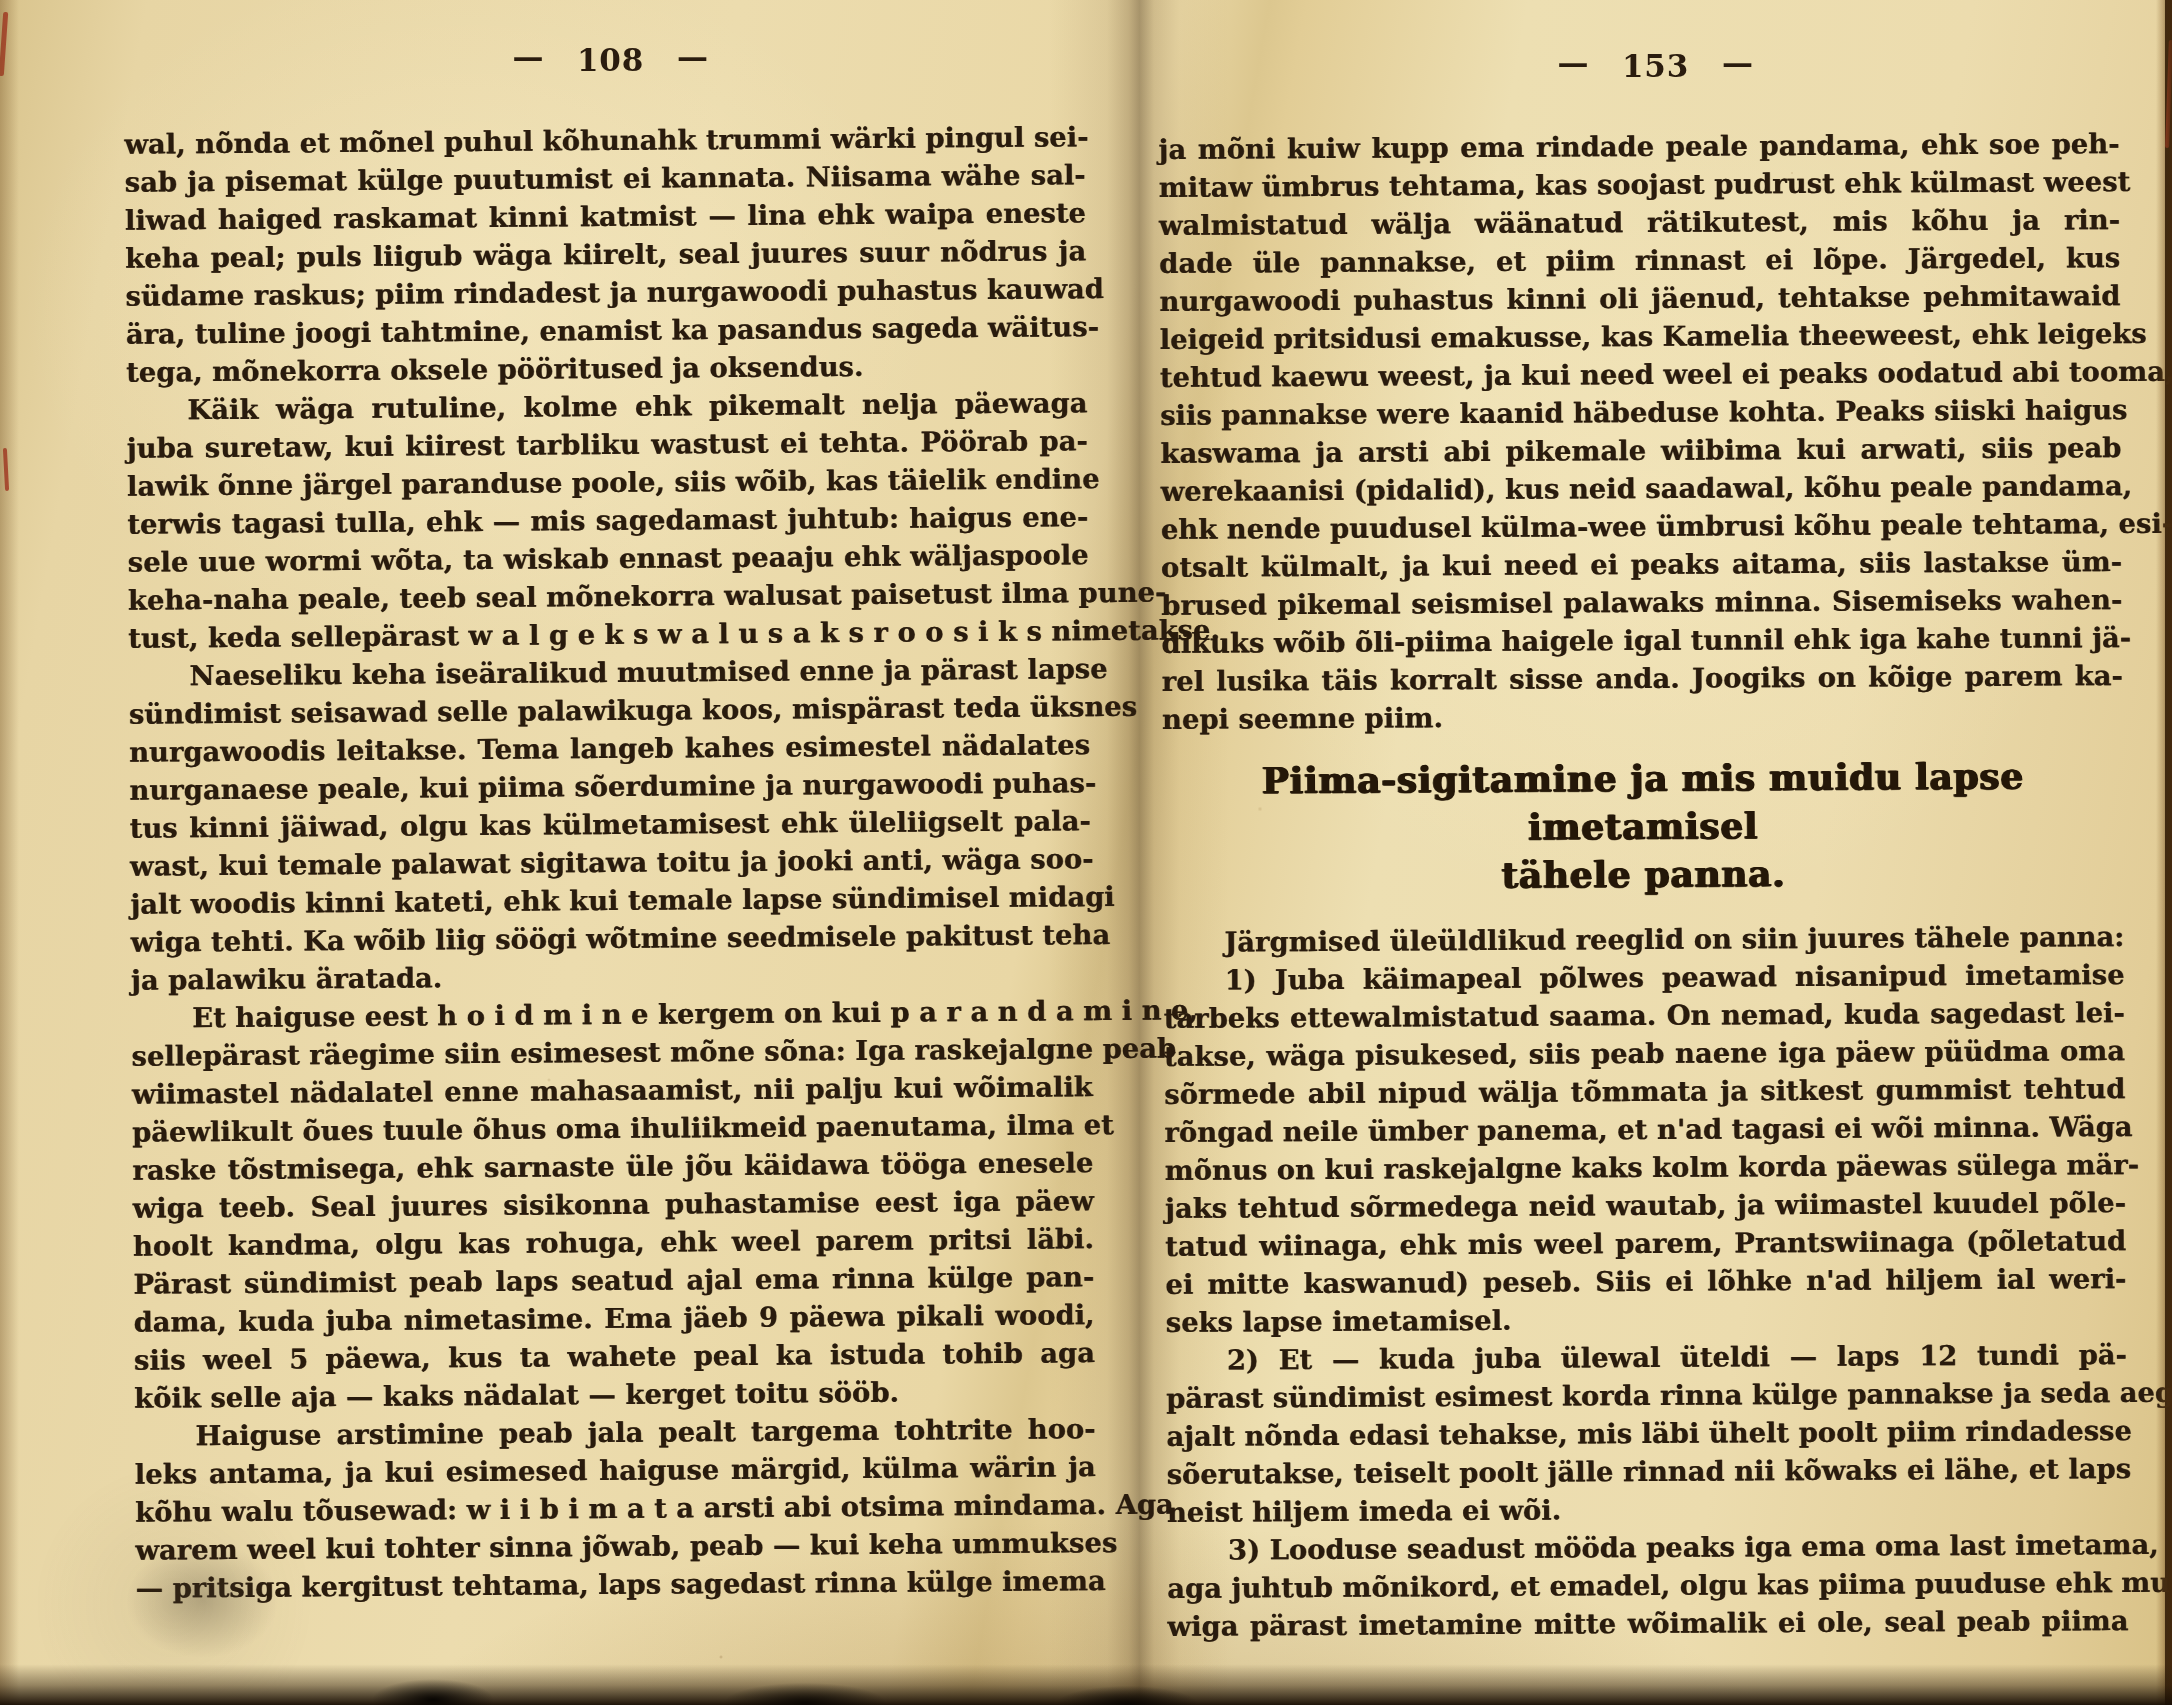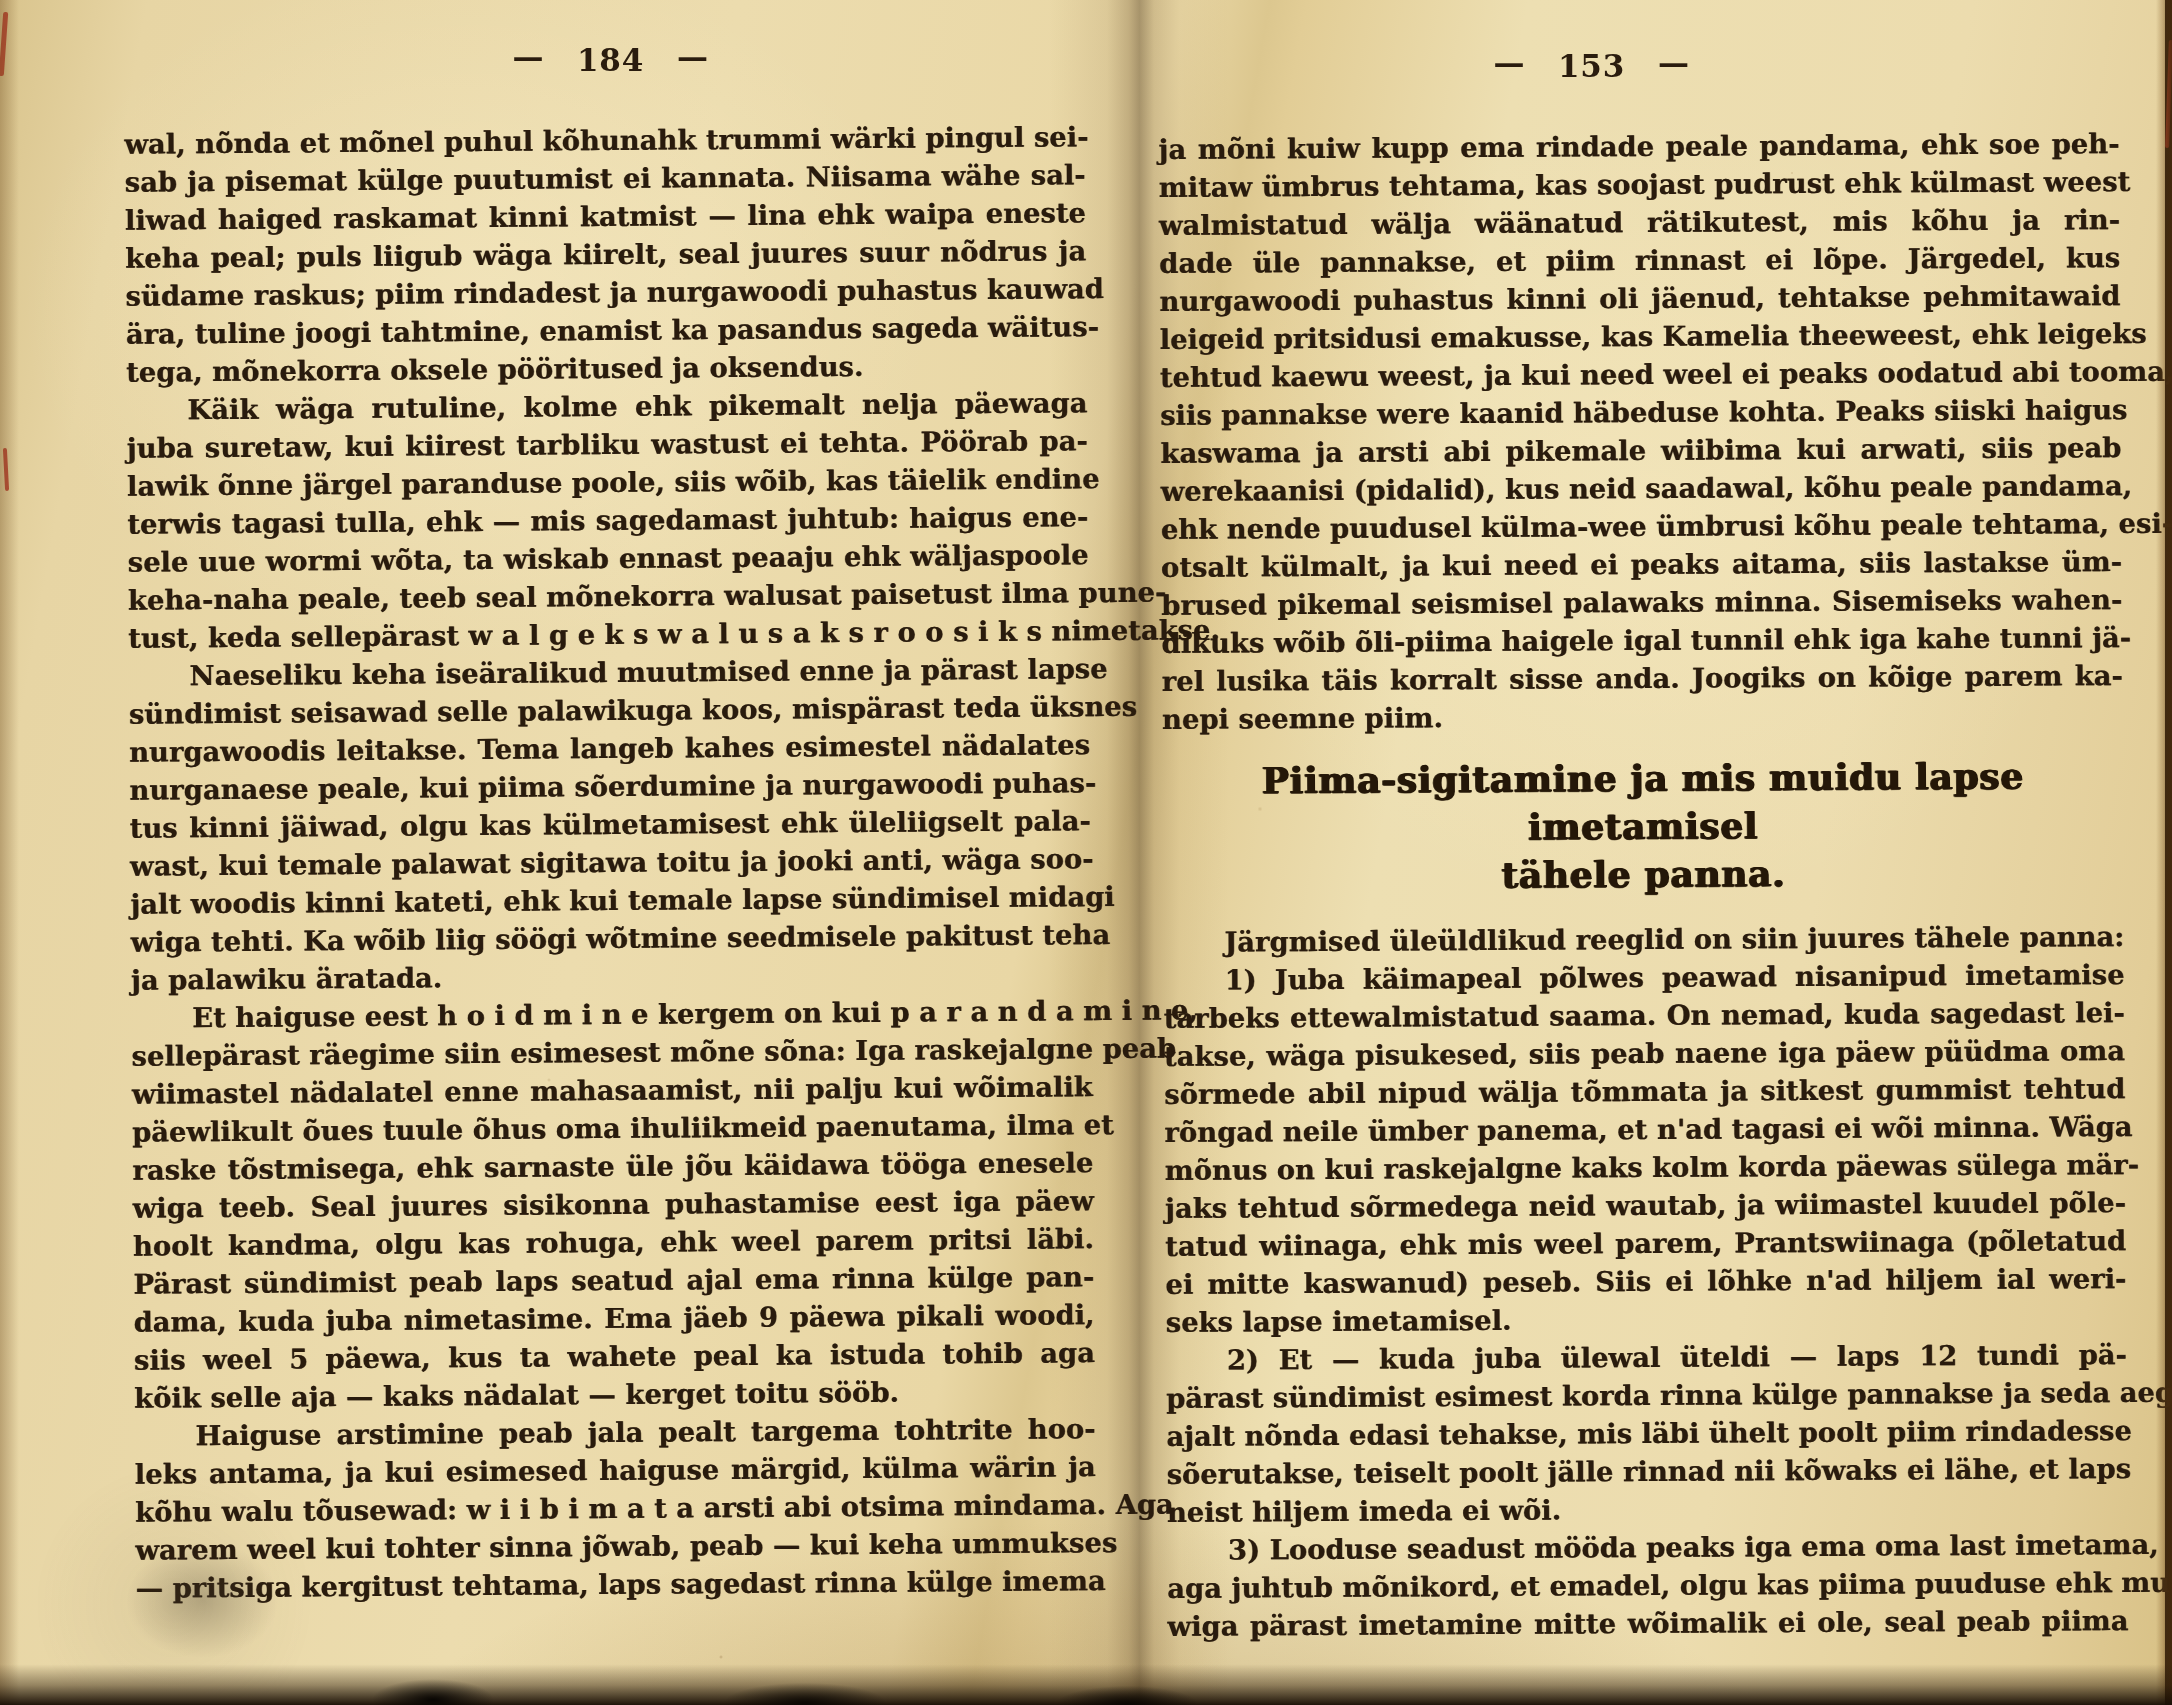--- a/index.html
+++ b/index.html
@@ -41,21 +41,21 @@
   .red-mark{position:absolute;background:#b23526;opacity:.85;border-radius:2.2px;}
   .rm1{left:1.4px;top:11.6px;width:5px;height:64px;transform:rotate(4deg);}
   .rm2{left:3.6px;top:448px;width:3.6px;height:43px;transform:rotate(-3deg);}
   .rm3{left:2167px;top:40px;width:4.3px;height:108px;transform:rotate(2deg);}
 
   
   .pagenum{position:absolute;height:43px;font-size:31px;font-weight:bold;color:#2a1c0e;
     text-align:center;letter-spacing:0.7px;}
   .pagenum .dash{margin:0 33px;position:relative;top:-2.9px;}
   .pn-left{left:130px;top:42px;width:961px;}
-  .pn-right{left:1111px;top:48px;width:961px;}
+  .pn-right{left:1175px;top:48px;width:961px;}
   .textcol{position:absolute;color:#291b0d;font-weight:bold;
     text-shadow:0.5px 0 0 rgba(41,27,13,.55), -0.4px 0 0 rgba(41,27,13,.30);}
   .col-left{left:130px;top:121px;width:961px;transform:rotate(-0.45deg);}
   .col-right{left:1163px;top:127px;width:961px;transform:rotate(-0.35deg);}
   .line{font-size:27.4px;line-height:38px;height:38px;white-space:nowrap;
     text-align:justify;text-align-last:justify;}
   .line.end{text-align-last:left;}
   .line.ind{text-indent:61px;}
   .heading{margin-top:19px;text-align:center;font-size:36px;line-height:48px;
     font-weight:bold;letter-spacing:0.7px;color:#241708;
@@ -63,21 +63,21 @@
   .block2{margin-top:21.7px;}
 </style>
 </head>
 <body>
 
 <div class="spread">
   <div class="paper"></div>
   <div class="mottle"></div>
   <div class="gutter"></div>
 
-  <div class="pagenum pn-left"><span class="dash">—</span><span>184</span><span class="dash">—</span></div>
+  <div class="pagenum pn-left"><span class="dash">—</span><span>108</span><span class="dash">—</span></div>
   <div class="textcol col-left">
       <div class="line">wal, nõnda et mõnel puhul kõhunahk trummi wärki pingul sei-</div>
       <div class="line">sab ja pisemat külge puutumist ei kannata. Niisama wähe sal-</div>
       <div class="line">liwad haiged raskamat kinni katmist — lina ehk waipa eneste</div>
       <div class="line">keha peal; puls liigub wäga kiirelt, seal juures suur nõdrus ja</div>
       <div class="line">südame raskus; piim rindadest ja nurgawoodi puhastus kauwad</div>
       <div class="line">ära, tuline joogi tahtmine, enamist ka pasandus sageda wäitus-</div>
       <div class="line end">tega, mõnekorra oksele pööritused ja oksendus.</div>
       <div class="line ind">Käik wäga rutuline, kolme ehk pikemalt nelja päewaga</div>
       <div class="line">juba suretaw, kui kiirest tarbliku wastust ei tehta. Pöörab pa-</div>

